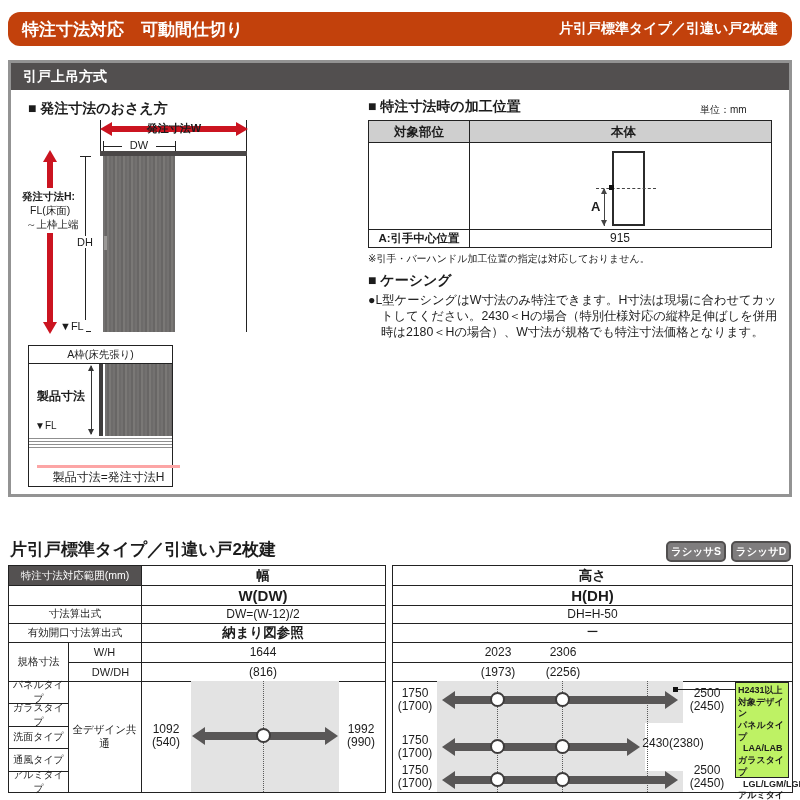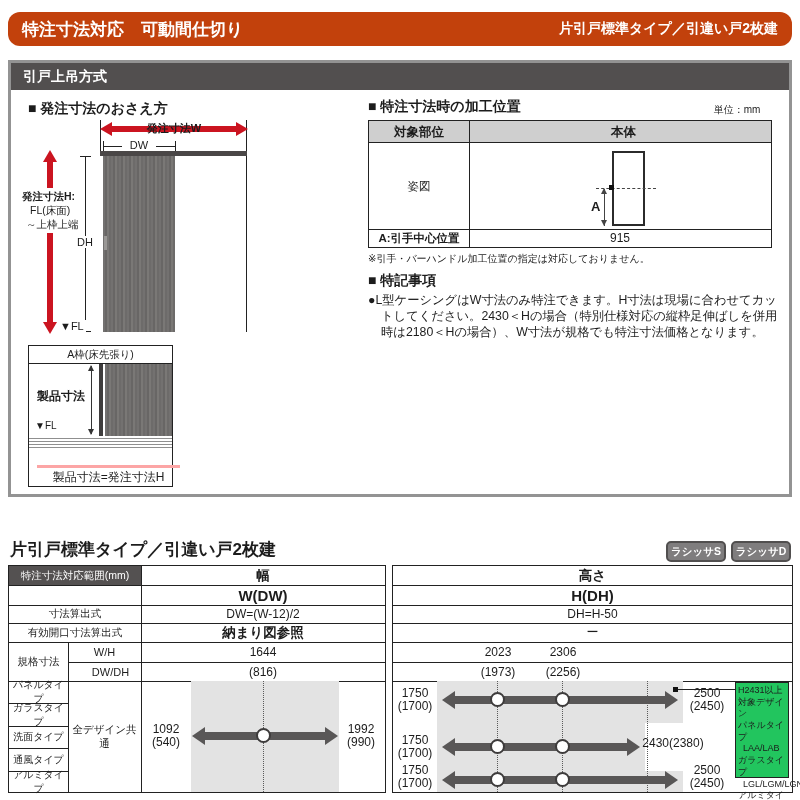--- a/index.html
+++ b/index.html
@@ -109,44 +109,43 @@
     <div class="vl" style="left:62px; top:20px; height:68px; background:#333;"></div>
     <div class="tri-up" style="left:59px; top:19px;"></div>
     <div class="tri-dn" style="left:59px; top:83px;"></div>
     <div class="abs whitebg" style="left:8px; top:42px; font-size:12px; font-weight:600;">製品寸法</div>
     <div class="abs whitebg lbl10" style="left:6px; top:74px;">▼FL</div>
     <div class="abs" style="left:0; top:90px; width:143px; height:13px; background:repeating-linear-gradient(180deg,#ffffff 0 2px,#8f8f8f 2px 3px);"></div>
     <div class="abs ctr" style="left:8px; top:119px; width:143px; height:21px; border-top:3px solid #fca5a5; font-size:12px;">製品寸法=発注寸法H</div>
   </div>
 
   <div class="abs b" style="left:368px; top:98px; font-size:14px;">■ 特注寸法時の加工位置</div>
-  <div class="abs lbl10" style="left:700px; top:103px; width:74px; text-align:center;">単位：mm</div>
+  <div class="abs lbl10" style="left:700px; top:103px; width:74px; text-align:left;">単位：mm</div>
 
   <div class="abs" style="left:368px; top:120px; width:404px; height:128px; border:1px solid #222; background:#fff;">
     <div class="abs" style="left:0; top:0; width:402px; height:22px; background:#cfcfcf; border-bottom:1px solid #222;"></div>
     <div class="vl" style="left:100px; top:0; height:126px;"></div>
     <div class="cellt b" style="left:0; top:0; width:100px; height:22px; font-size:12.5px;">対象部位</div>
     <div class="cellt b" style="left:100px; top:0; width:302px; height:22px; font-size:12.5px;padding-left:7px;">本体</div>
-    <div class="cellt" style="left:0; top:22px; width:100px; height:86px; font-size:11.5px;">姿図</div>
 
     <div class="abs" style="left:243px; top:30px; width:33px; height:75px; border:2px solid #2b2b2b; background:#fff;"></div>
     <div class="abs" style="left:227px; top:67px; width:60px; border-top:1px dashed #444;"></div>
     <div class="abs" style="left:240px; top:64px; width:5px; height:5px; background:#111;"></div>
     <div class="vl" style="left:235px; top:68px; height:37px; background:#444;"></div>
     <div class="tri-up" style="left:232px; top:67px; border-bottom-color:#444;"></div>
     <div class="tri-dn" style="left:232px; top:99px; border-top-color:#444;"></div>
     <div class="abs b" style="left:222px; top:78px; font-size:13px;">A</div>
 
     <div class="hl" style="left:0; top:108px; width:402px;"></div>
     <div class="cellt b" style="left:0; top:108px; width:100px; height:18px; font-size:11.5px;">A:引手中心位置</div>
     <div class="cellt" style="left:100px; top:108px; width:302px; height:18px; font-size:12px;">915</div>
   </div>
   <div class="abs lbl10" style="left:368px; top:252px;">※引手・バーハンドル加工位置の指定は対応しておりません。</div>
 
-  <div class="abs b" style="left:368px; top:272px; font-size:14px;">■ 特記事項</div>
+  <div class="abs b" style="left:368px; top:272px; font-size:14px;">■ ケーシング</div>
   <div class="abs" style="left:368px; top:292px; width:416px; font-size:12.3px; line-height:1.32; padding-left:13px; text-indent:-13px;">●L型ケーシングはW寸法のみ特注できます。H寸法は現場に合わせてカットしてください。2430＜Hの場合（特別仕様対応の縦枠足伸ばしを併用時は2180＜Hの場合）、W寸法が規格でも特注寸法価格となります。</div>
 
   <div class="abs b" style="left:10px; top:538px; font-size:17px;">片引戸標準タイプ／引違い戸2枚建</div>
   <div class="btn" style="left:666px; top:541px; width:60px;">ラシッサS</div>
   <div class="btn" style="left:731px; top:541px; width:60px;">ラシッサD</div>
 
   <div class="sheet" style="left:8px; top:565px; width:378px; height:228px;">
 
     <div class="hl" style="left:0; top:19px; width:376px;"></div>
     <div class="hl" style="left:0; top:39px; width:376px;"></div>
@@ -254,21 +253,21 @@
     <div class="ga" style="left:62px; top:210px; width:210px;"></div>
     <div class="dot16" style="left:97px; top:206px;"></div>
     <div class="dot16" style="left:162px; top:206px;"></div>
     <div class="cellt two-line" style="left:288px; top:196px; width:52px; height:30px; flex-direction:column;">
       <div>2500</div>
       <div>(2450)</div>
     </div>
 
     <div class="hl" style="left:282px; top:123px; width:60px;"></div>
     <div class="abs" style="left:280px; top:121px; width:5px; height:5px; background:#111;"></div>
-    <div class="abs" style="left:342px; top:116px; width:54px; height:96px; border:1px solid #222; background:#22c55e; font-size:9px; line-height:1.3; padding:2px 2px;">
+    <div class="abs" style="left:342px; top:116px; width:54px; height:96px; border:1px solid #222; background:#bef264; font-size:9px; line-height:1.3; padding:2px 2px;font-weight:bold;">
       <div>H2431以上</div>
       <div>対象デザイン</div>
       <div>パネルタイプ</div>
       <div style="padding-left:5px;">LAA/LAB</div>
       <div>ガラスタイプ</div>
       <div style="padding-left:5px;">LGL/LGM/LGN</div>
       <div>アルミタイプ</div>
 
     </div>
   </div>

